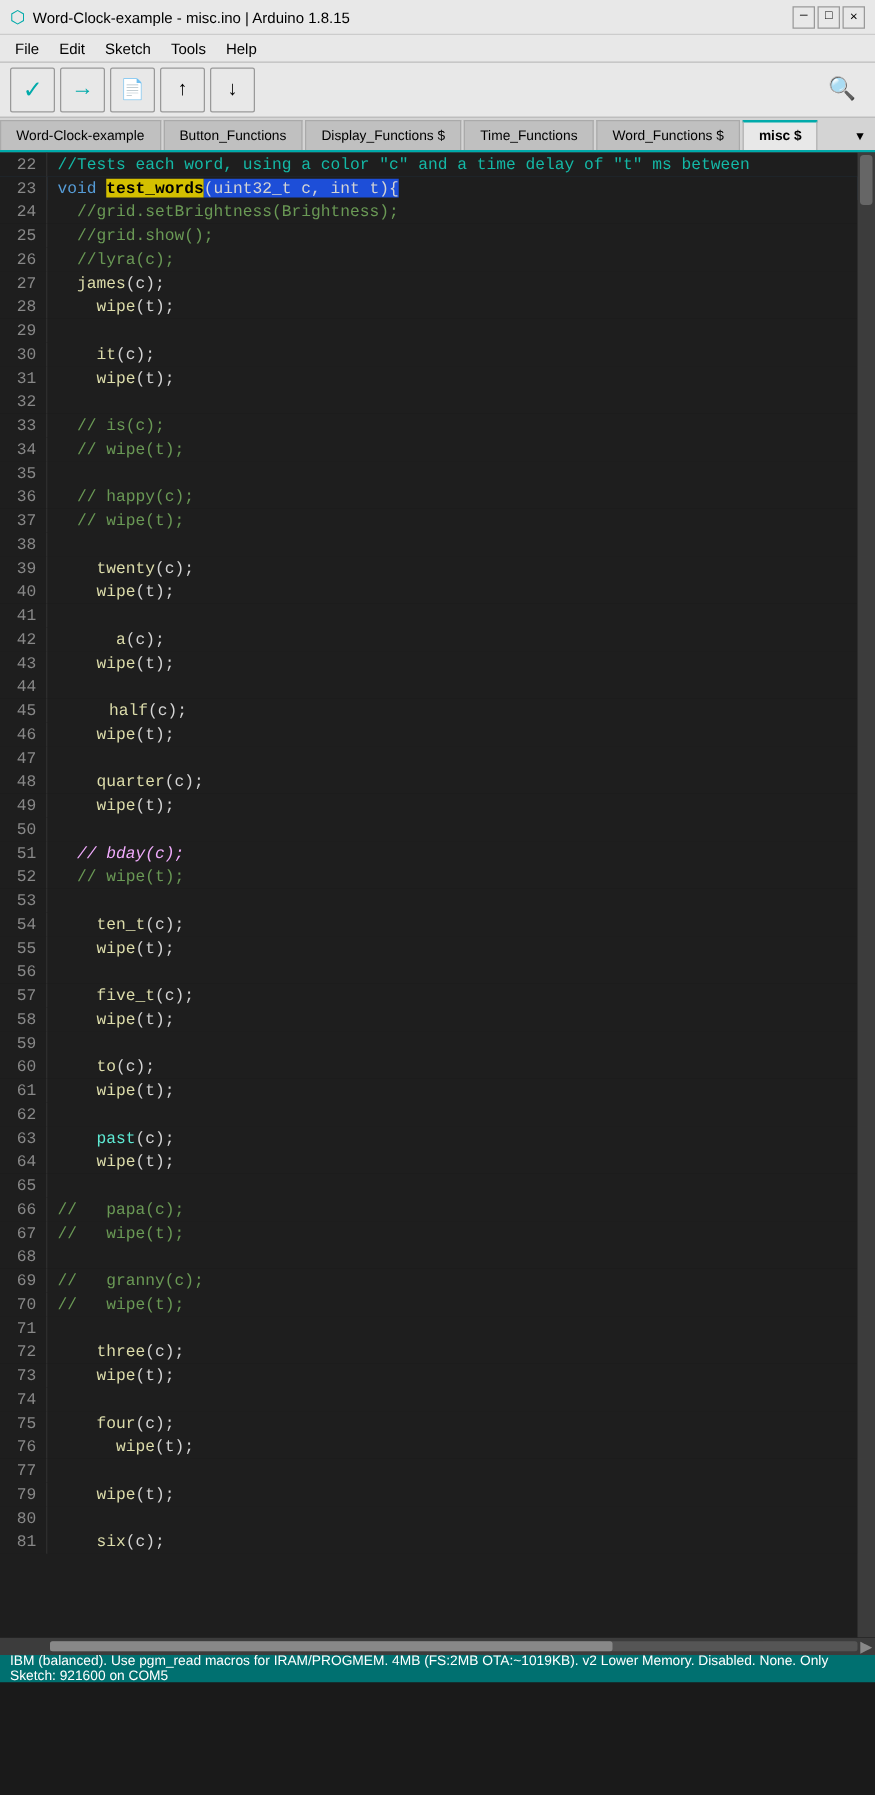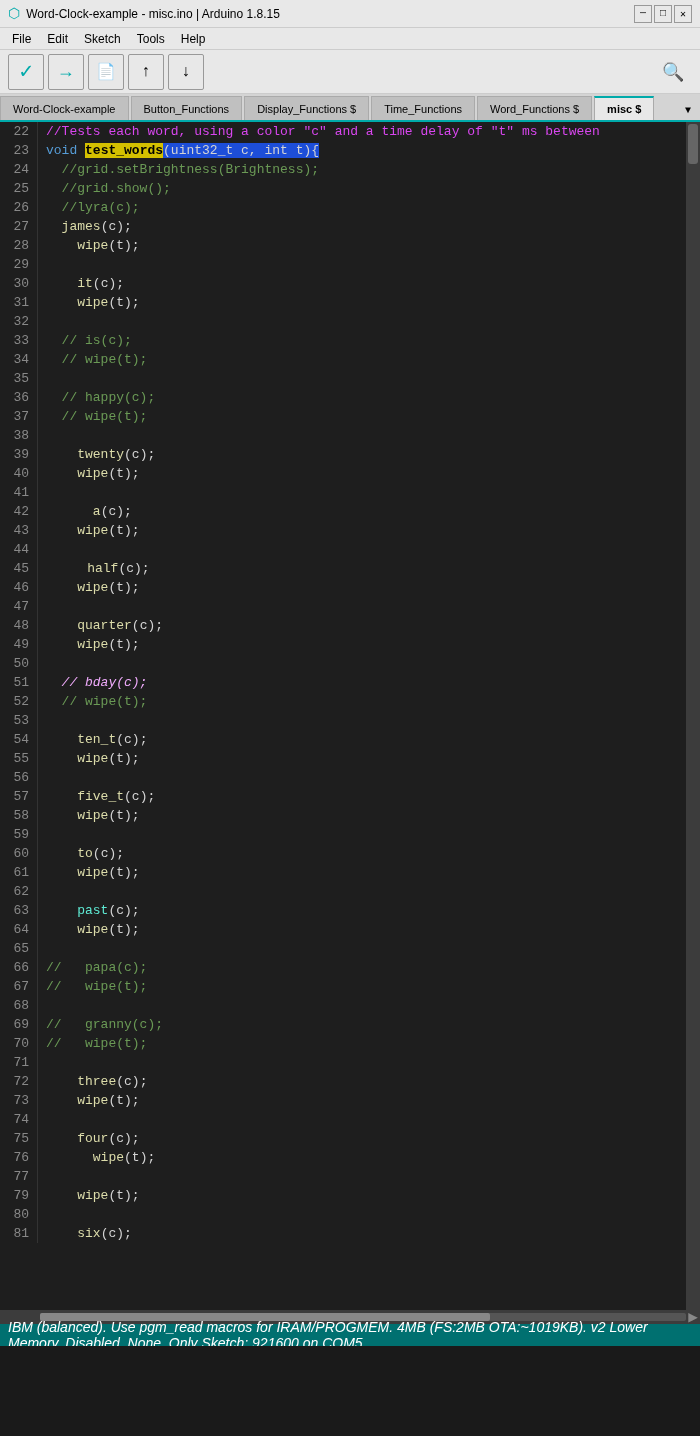--- a/index.html
+++ b/index.html
@@ -233,23 +233,22 @@
     #status-bar {
       background: #007070;
       height: 22px;
       display: flex;
       align-items: center;
       padding: 0 8px;
       flex-shrink: 0;
     }
     #status-text {
       font-family: Arial, sans-serif;
-      font-size: 14px;
+      font-size: 11px;
       color: #fff;
-      font-style: italic;
     }
 
     
     #bottom-area {
       background: #1a1a1a;
       height: 90px;
       flex-shrink: 0;
     }
   </style>
 </head>
@@ -305,21 +304,21 @@
   <div class="tab active">misc $</div>
   <div id="tabs-dropdown">▼</div>
 </div>
 
 <div id="code-container">
   <div id="code-scroll">
     <table id="code-table">
       <tbody id="code-body">
           <tr>
             <td class="line-num">22</td>
-            <td class="line-code"><span style="color:#d946ef;margin-top:25px;">//Tests each word, using a color "c" and a time delay of "t" ms between</span></td>
+            <td class="line-code"><span style="color:#14b8a6;margin-top:25px;">//Tests each word, using a color "c" and a time delay of "t" ms between</span></td>
           </tr>
           <tr style="background: rgb(38, 79, 120);">
             <td class="line-num" style="background: rgb(30, 30, 30);">23</td>
             <td class="line-code"><span style="color:#569cd6;">void</span> <span style="background:#d4c000;color:#000;font-weight:bold;">test_words</span><span style="background:#1d4ed8;">(uint32_t c, int t){</span></td>
           </tr>
           <tr>
             <td class="line-num">24</td>
             <td class="line-code"><span style="color:#6a9955;">  //grid.setBrightness(Brightness);</span></td>
           </tr>
           <tr>

